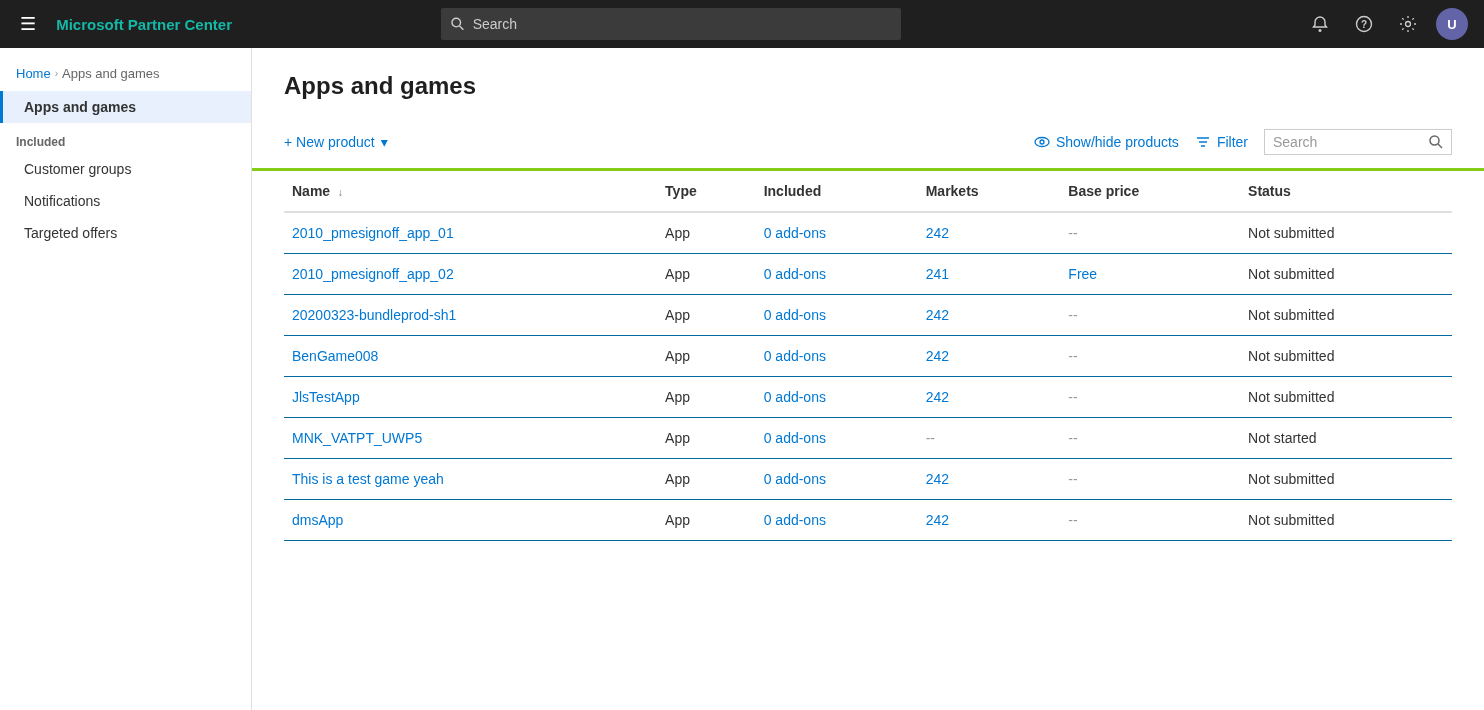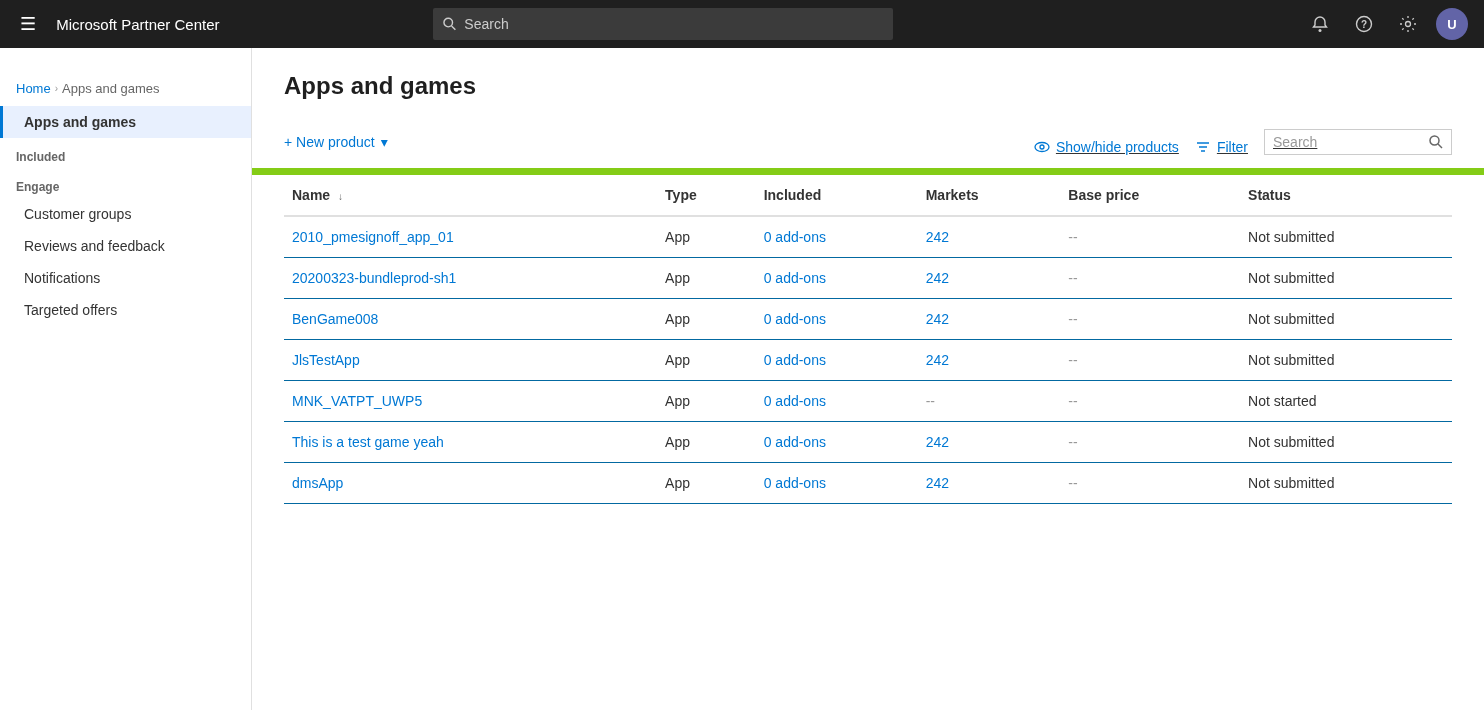--- a/index.html
+++ b/index.html
@@ -19,22 +19,22 @@
       z-index: 100;
     }
     .topnav-hamburger {
       cursor: pointer;
       font-size: 18px;
       color: #fff;
       padding: 4px;
     }
     .topnav-title {
       font-size: 15px;
-      font-weight: 400;
-      color: #ffffff;
+      font-weight: 700;
+      color: #14b8a6;
       white-space: nowrap;
     }
     .topnav-search {
       flex: 1;
       max-width: 460px;
       margin: 0 auto;
       display: flex;
       align-items: center;
       background: #3b3b3b;
       border-radius: 2px;
@@ -84,21 +84,21 @@
       height: calc(100vh - 48px);
     }
 
     
     .sidebar {
       width: 252px;
       min-width: 252px;
       background: #fff;
       border-right: 1px solid #e0e0e0;
       overflow-y: auto;
-      padding-top: 23px;
+      padding-top: 8px;
     }
     .breadcrumb {
       padding: 10px 16px;
       font-size: 13px;
       color: #666;
       display: flex;
       align-items: center;
       gap: 4px;
     }
     .breadcrumb a { color: #0078d4; text-decoration: none; }
@@ -138,40 +138,39 @@
     .page-title {
       font-size: 24px;
       font-weight: 600;
       color: #1f1f1f;
     }
     .toolbar {
       display: flex;
       align-items: center;
       padding: 12px 32px;
       gap: 28px;
-      border-bottom: 7px solid #84cc16;
+      border-bottom: 3px solid #84cc16;
     }
     .btn-new-product {
       display: flex;
       align-items: center;
       gap: 6px;
       background: transparent;
       border: none;
       color: #0078d4;
       font-size: 14px;
       cursor: pointer;
       padding: 6px 0;
       font-weight: 400;
     }
     .toolbar-right {
       margin-left: auto;
       display: flex;
-      align-items: flex-end;
+      align-items: center;
       gap: 16px;
-      text-decoration: underline;
     }
     .toolbar-action {
       display: flex;
       align-items: center;
       gap: 6px;
       color: #0078d4;
       cursor: pointer;
       font-size: 14px;
     }
     .search-box {
@@ -270,23 +269,21 @@
     <div class="breadcrumb">
       <a href="#">Home</a>
       <span class="breadcrumb-sep">›</span>
       <span>Apps and games</span>
     </div>
 
     <div class="sidebar-nav-item active">Apps and games</div>
 
     <div class="sidebar-section-label">Included</div>
 
-    <div class="sidebar-section-label">Engage</div>
     <div class="sidebar-nav-item">Customer groups</div>
-    <div class="sidebar-nav-item">Reviews and feedback</div>
     <div class="sidebar-nav-item">Notifications</div>
     <div class="sidebar-nav-item">Targeted offers</div>
   </aside>
 
   <main class="main-content">
     <div class="page-header">
       <h1 class="page-title">Apps and games</h1>
     </div>
 
     <div class="toolbar">
@@ -350,20 +347,36 @@
       <td>
         <a class="link-cell">242</a>
       </td>
       <td>
         <span class="muted">--</span>
       </td>
       <td>Not submitted</td>
     </tr>
             <tr>
       <td>
+        <a class="link-cell">2010_pmesignoff_app_02</a>
+      </td>
+      <td>App</td>
+      <td>
+        <a class="link-cell">0 add-ons</a>
+      </td>
+      <td>
+        <a class="link-cell">241</a>
+      </td>
+      <td>
+        <a class="link-cell">Free</a>
+      </td>
+      <td>Not submitted</td>
+    </tr>
+            <tr>
+      <td>
         <a class="link-cell">20200323-bundleprod-sh1</a>
       </td>
       <td>App</td>
       <td>
         <a class="link-cell">0 add-ons</a>
       </td>
       <td>
         <a class="link-cell">242</a>
       </td>
       <td>

